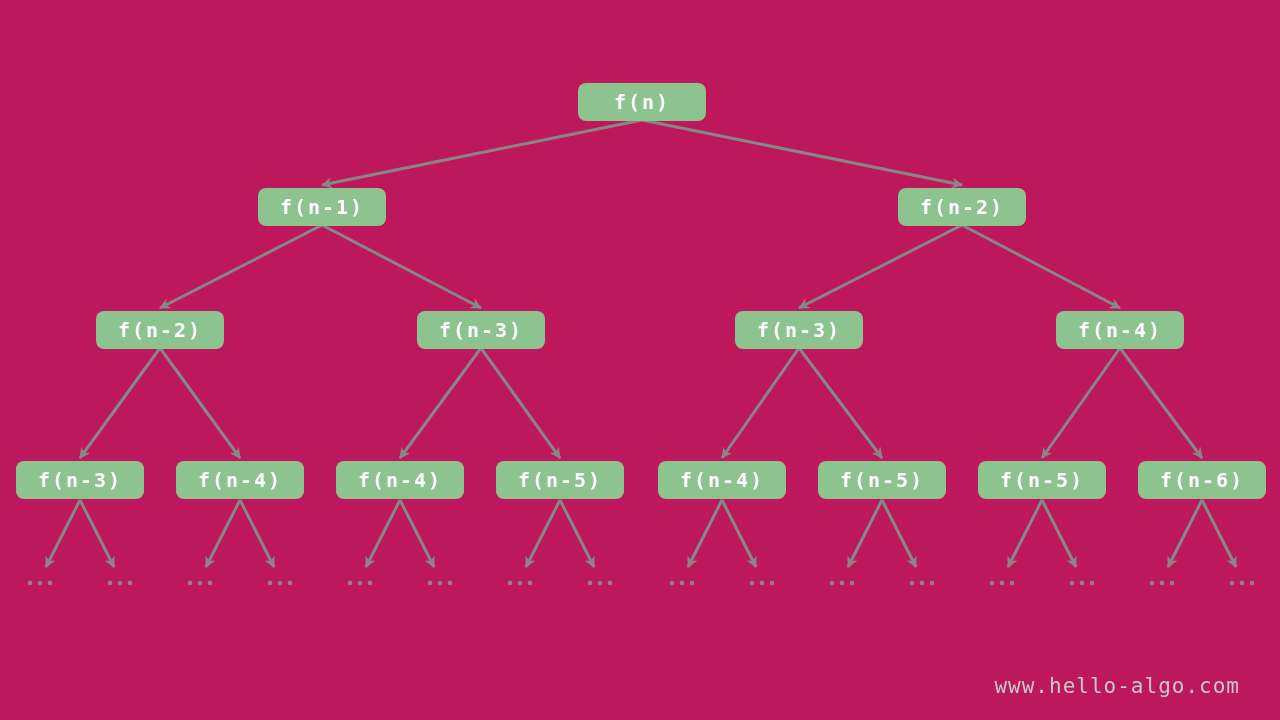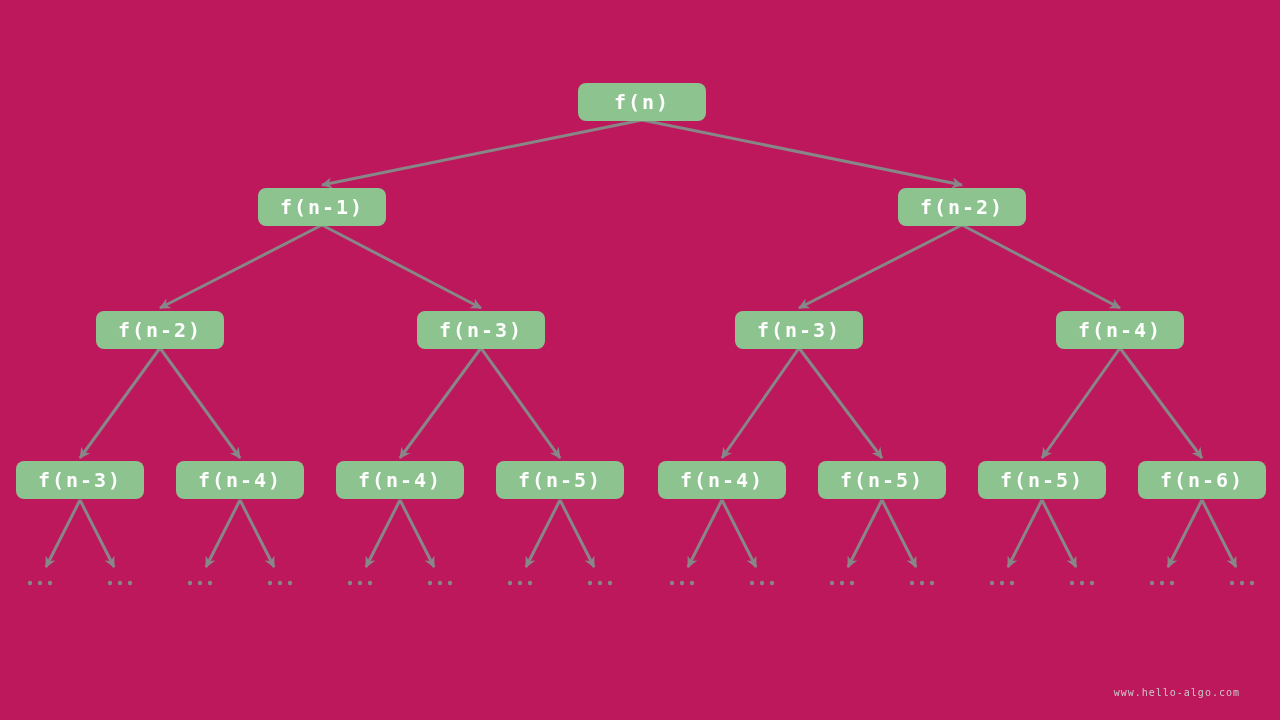--- a/index.html
+++ b/index.html
@@ -23,21 +23,21 @@
     font-family: "DejaVu Sans Mono", monospace;
     font-weight: 700;
     font-size: 20px;
     letter-spacing: 2px;
   }
   .watermark {
     position: absolute;
     right: 40px;
     bottom: 22px;
     font-family: "DejaVu Sans Mono", monospace;
-    font-size: 10px;
+    font-size: 21px;
     letter-spacing: 1px;
     color: #c9c9c9;
     user-select: none;
   }
 </style>
 </head>
 <body>
 
 <div class="stage">
   <svg width="1280" height="720" viewBox="0 0 1280 720" xmlns="http://www.w3.org/2000/svg">

